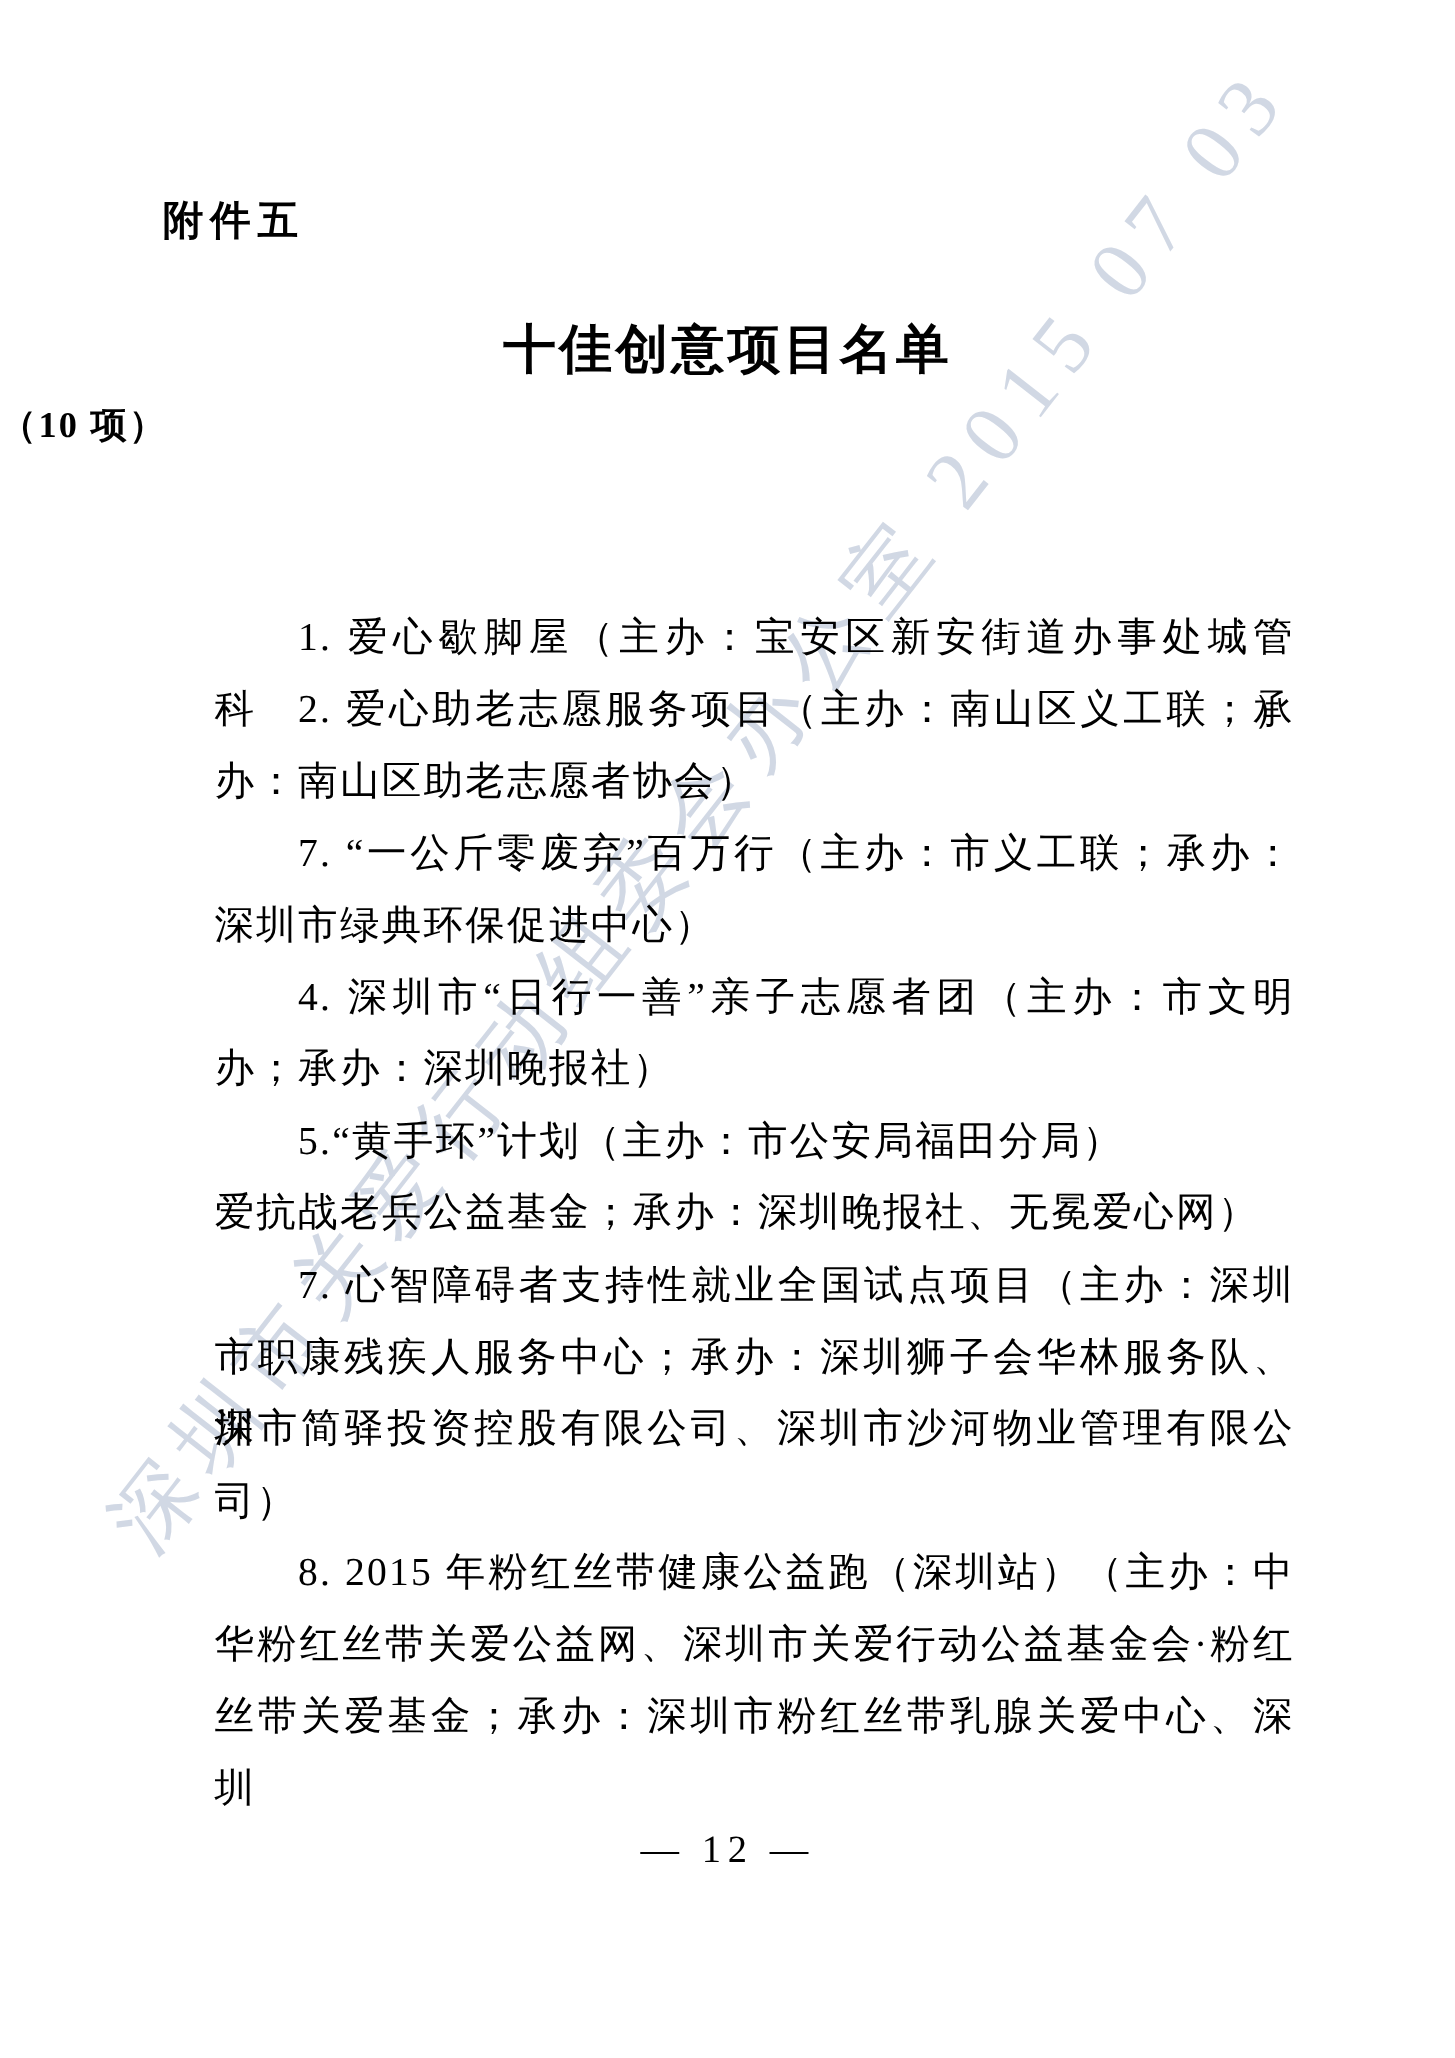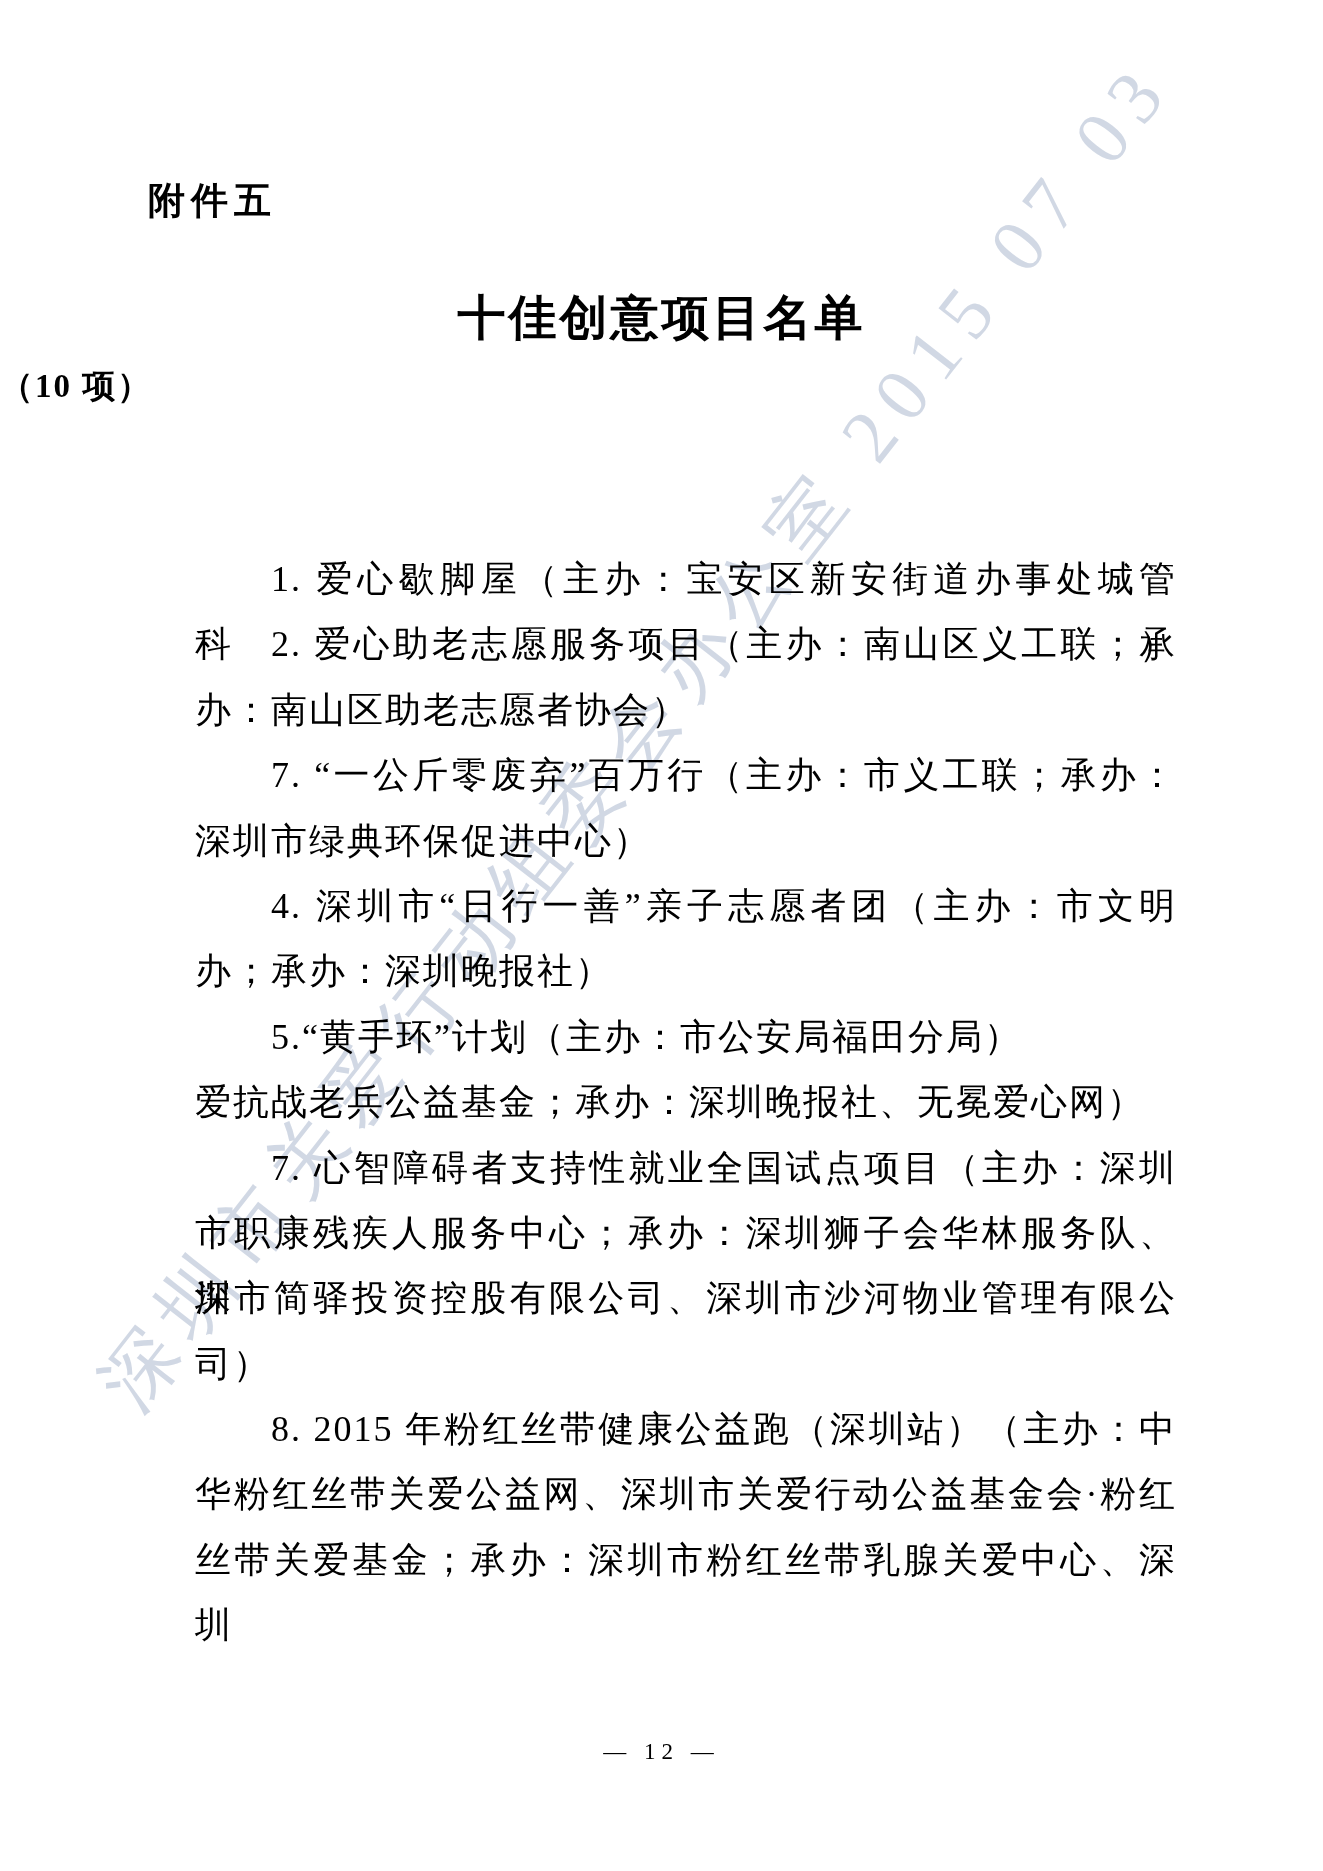--- a/index.html
+++ b/index.html
@@ -39,22 +39,22 @@
     margin-left:48px;
   }
   .line.justify{
     white-space:normal;
     text-align:justify;
     text-align-last:justify;
     -moz-text-align-last:justify;
   }
   .line.indent{text-indent:76px;}
   .footer{
-    position:absolute;left:0;top:1739px;width:100%;
-    text-align:center;font-size:23px;letter-spacing:6px;
+    position:absolute;left:0;top:1662px;width:100%;
+    text-align:center;font-size:35px;letter-spacing:6px;
   }
 </style>
 </head>
 <body>
 
 <div class="page">
 
   <div class="watermark">深圳市关爱行动组委会办公室 2015 07 03</div>
 
   <div class="content">

